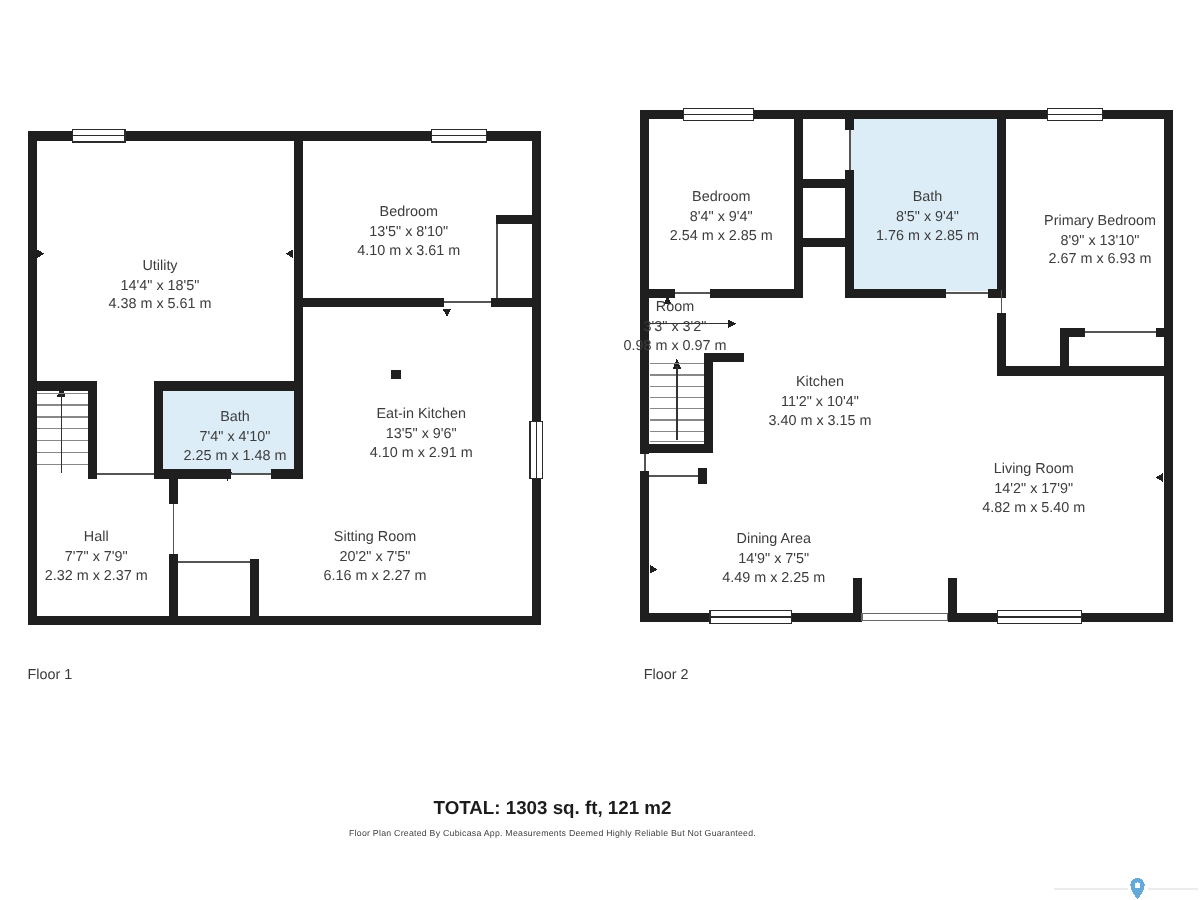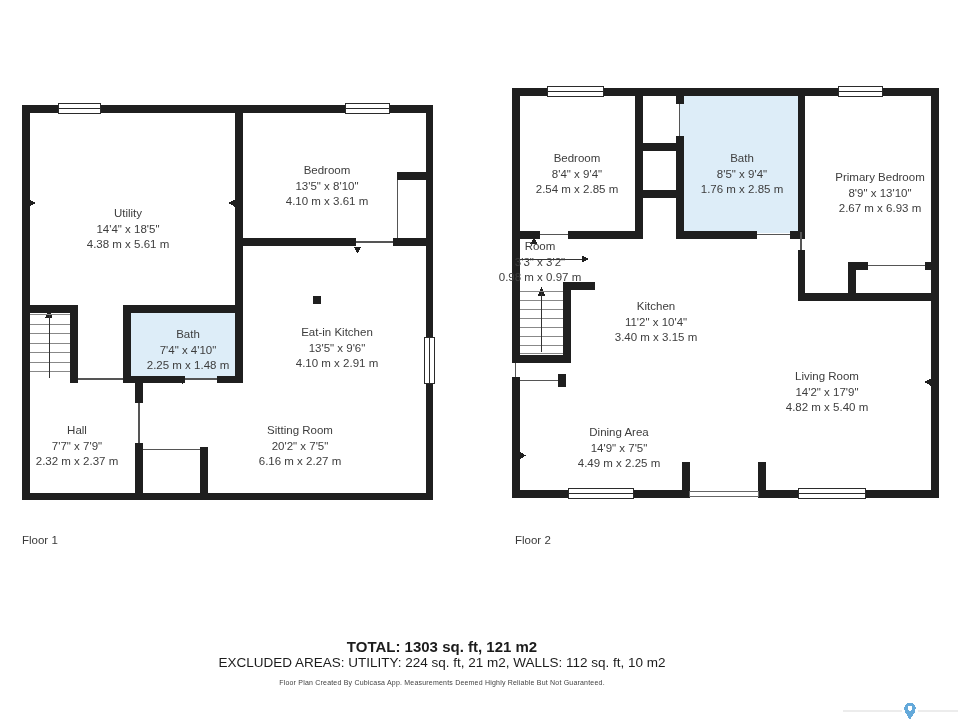--- a/index.html
+++ b/index.html
@@ -242,15 +242,14 @@
   <div>Dining Area</div>
   <div>14'9" x 7'5"</div>
   <div>4.49 m x 2.25 m</div>
 </div>
 
 <div class="floor-caption" style="left:22px;top:534px;">Floor 1</div>
 <div class="floor-caption" style="left:515px;top:534px;">Floor 2</div>
 
 <div class="summary">
   <div class="summary-total">TOTAL: 1303 sq. ft, 121 m2</div>
-  <div class="summary-line">EXCLUDED AREAS: UTILITY: 224 sq. ft, 21 m2, WALLS: 112 sq. ft, 10 m2</div>
   <div class="disclaimer">Floor Plan Created By Cubicasa App. Measurements Deemed Highly Reliable But Not Guaranteed.</div>
 </div>
 
 </body></html>

